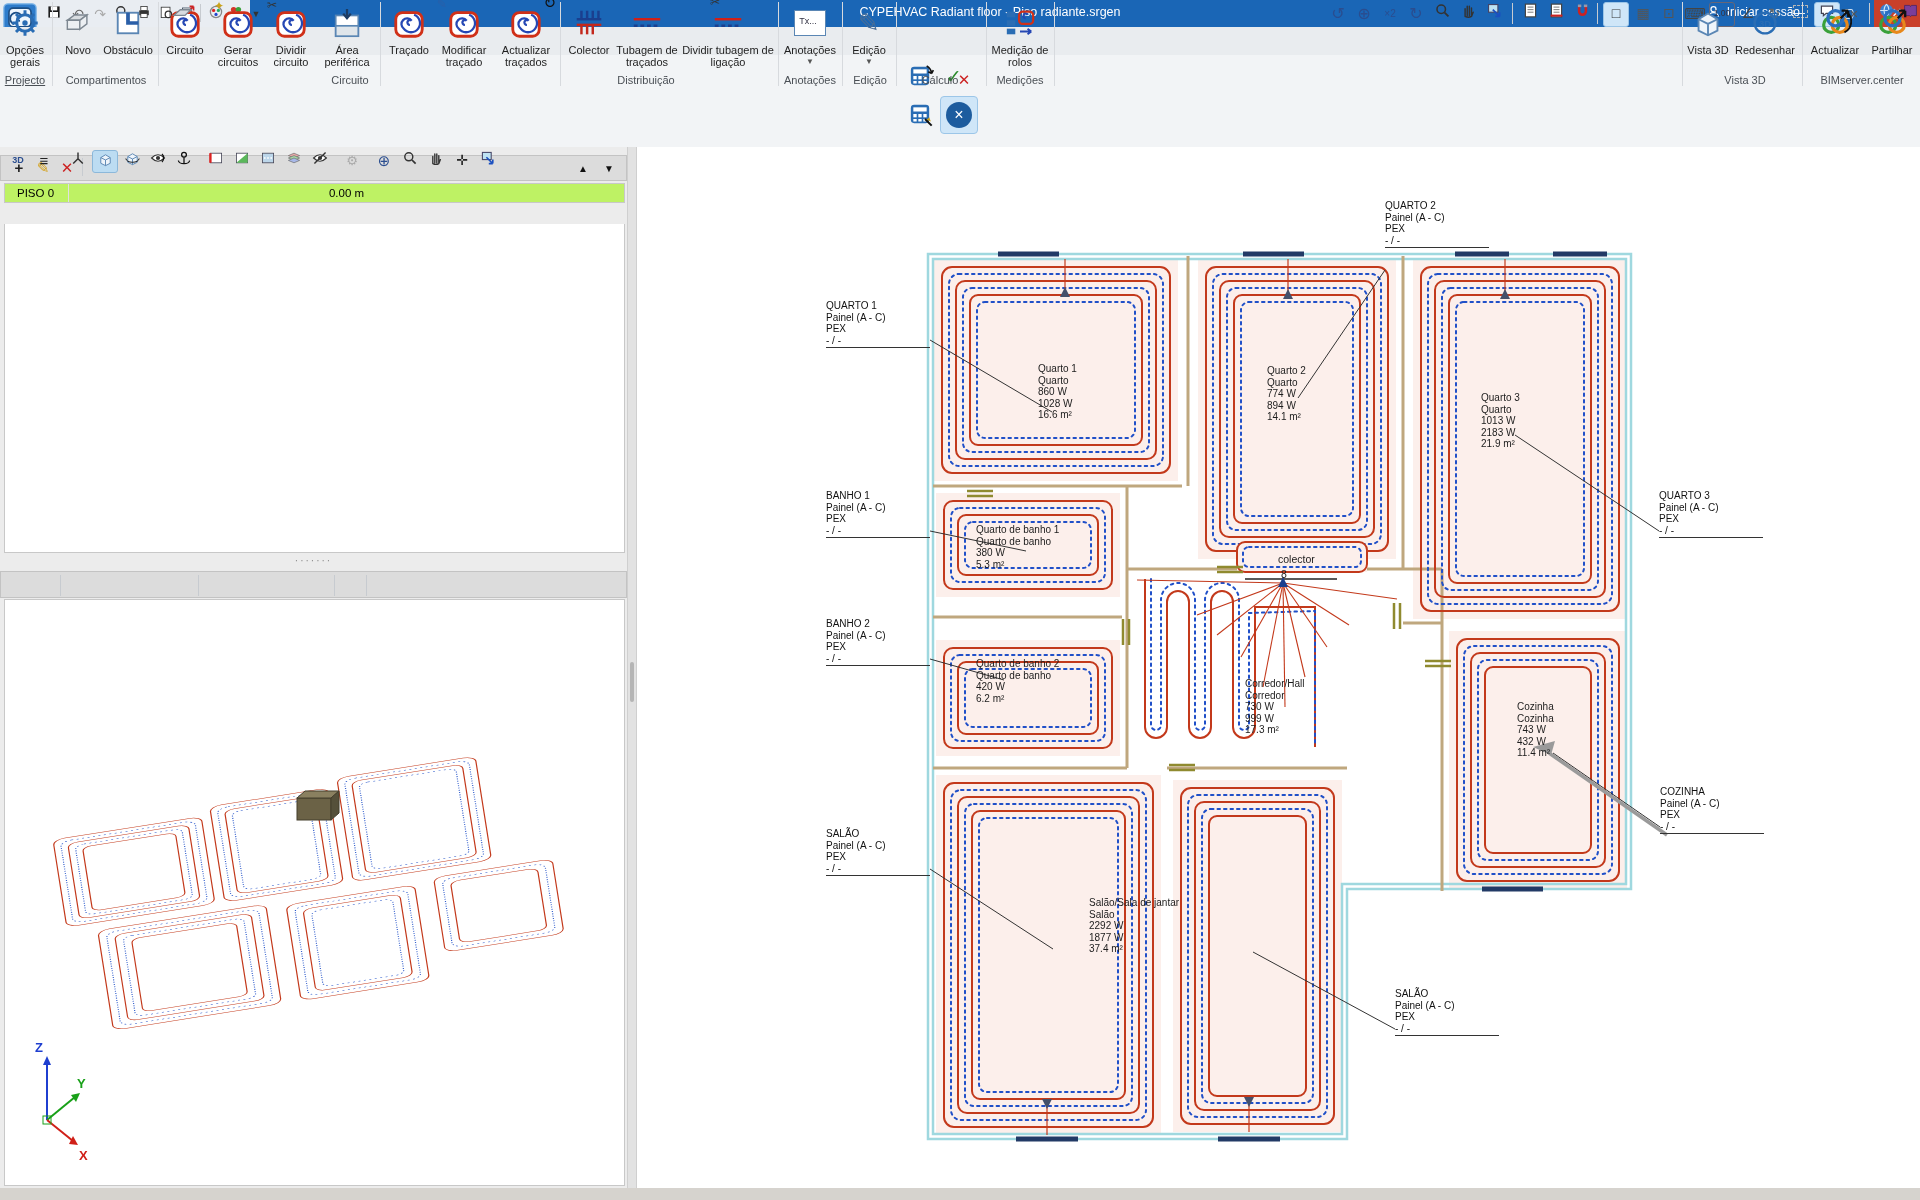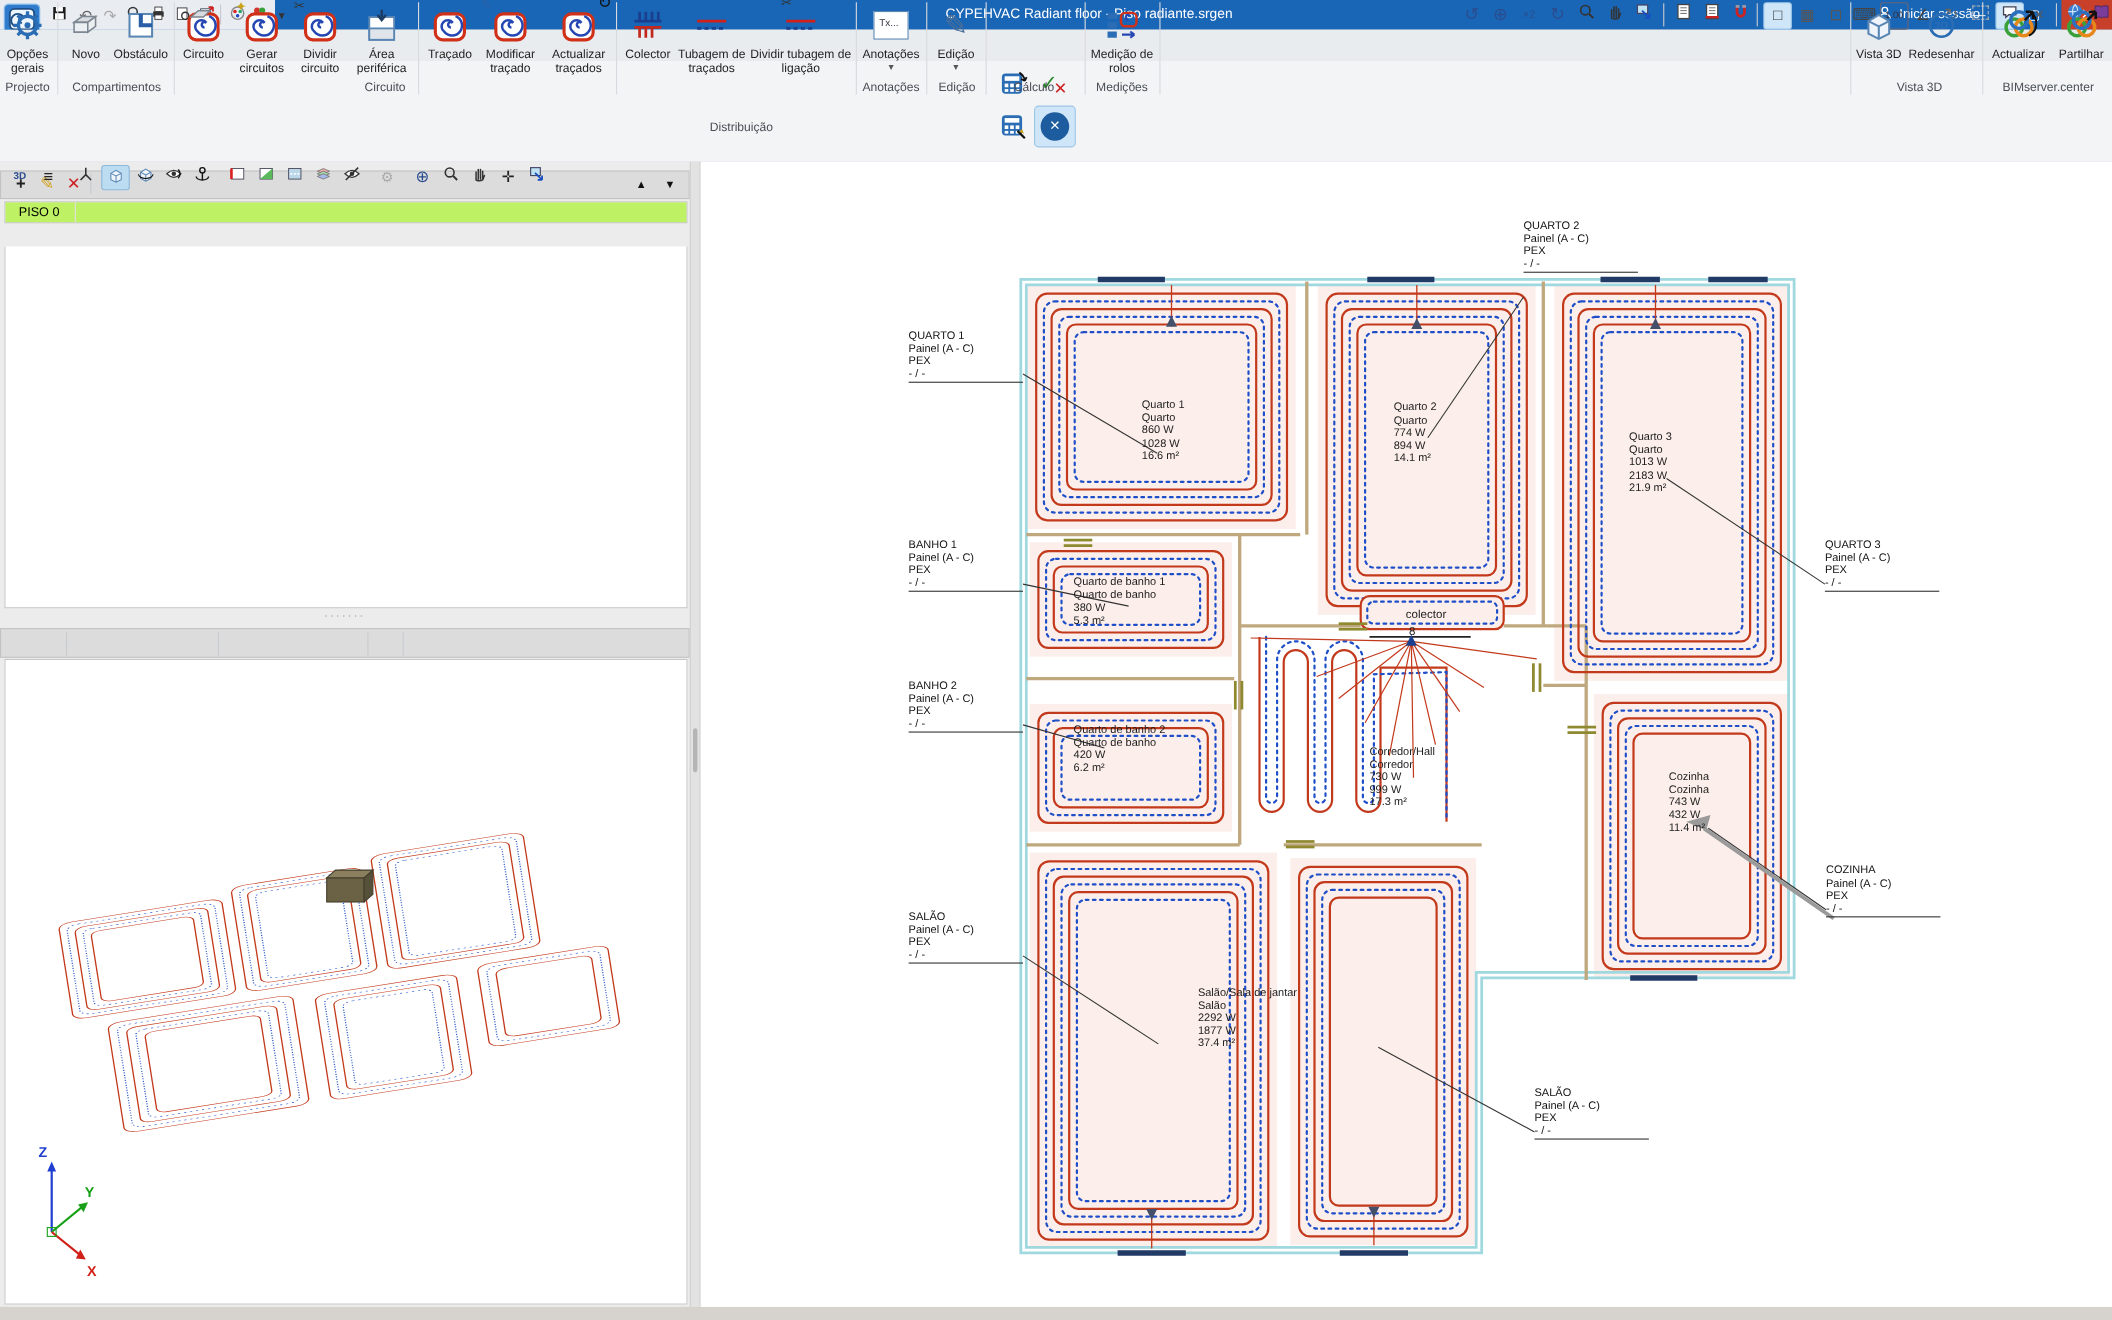--- a/index.html
+++ b/index.html
@@ -503,43 +503,44 @@
 </div>
 <div class="abs rbtn" style="left:1866px;width:52px;">
   <div class="ric">
       <svg width="34" height="34" viewBox="0 0 36 36">
         <use href="#i-rings"></use>
       </svg>
     </div>
   <span>Partilhar</span>
 </div>
 
-<div class="abs glabel" style="left:0px;width:50px;">Projecto</div>
+<div class="abs glabel" style="left:0px;width:50px;text-decoration:underline;">Projecto</div>
 <div class="abs glabel" style="left:56px;width:100px;">Compartimentos</div>
 <div class="abs glabel" style="left:300px;width:100px;">Circuito</div>
-<div class="abs glabel" style="left:624px;width:100px;margin-top:36px;">Distribuição</div>
+<div class="abs glabel" style="left:596px;width:100px;">Distribuição</div>
 <div class="abs glabel" style="left:760px;width:100px;">Anotações</div>
 <div class="abs glabel" style="left:820px;width:100px;">Edição</div>
 <div class="abs glabel" style="left:890px;width:100px;">Cálculo</div>
 <div class="abs glabel" style="left:970px;width:100px;">Medições</div>
 <div class="abs glabel" style="left:1695px;width:100px;">Vista 3D</div>
 <div class="abs glabel" style="left:1806px;width:112px;">BIMserver.center</div>
 
 <div class="abs" id="leftpanel">
   <div class="abs" id="lp-toolbar"></div>
   <span class="abs lpi" style="left:8px;top:11px;color:#222;font-weight:bold;">+</span>
   <span class="abs lpi" style="left:32px;top:11px;color:#d4a017;">✎</span>
   <span class="abs lpi" style="left:56px;top:11px;color:#c22;font-weight:bold;">✕</span>
   <div class="abs vsep" style="left:82px;top:11px;height:18px;"></div>
   <span class="abs lpi" style="left:572px;top:12px;font-size:10px;color:#111;">▲</span>
   <span class="abs lpi" style="left:598px;top:12px;font-size:10px;color:#111;">▼</span>
 
   <div class="abs" id="floors-table">
     <div class="row">
       <div class="c1">PISO 0</div>
+      <div class="c2">0.00 m</div>
     </div>
   </div>
   <div class="abs" id="lp-empty"></div>
   <div class="abs" id="splitdots">·······</div>
 
   <div class="abs" id="v3d-toolbar"></div>
   <span class="abs v3i" style="left:6px;font-size:9px;font-weight:bold;color:#2a4d8f;">3D</span>
   <span class="abs v3i" style="left:32px;font-size:15px;">≡</span>
   <div class="abs vsep" style="left:60px;top:428px;"></div>
   <span class="abs v3i" style="left:66px;"><svg width="16" height="16" viewBox="0 0 20 20">

